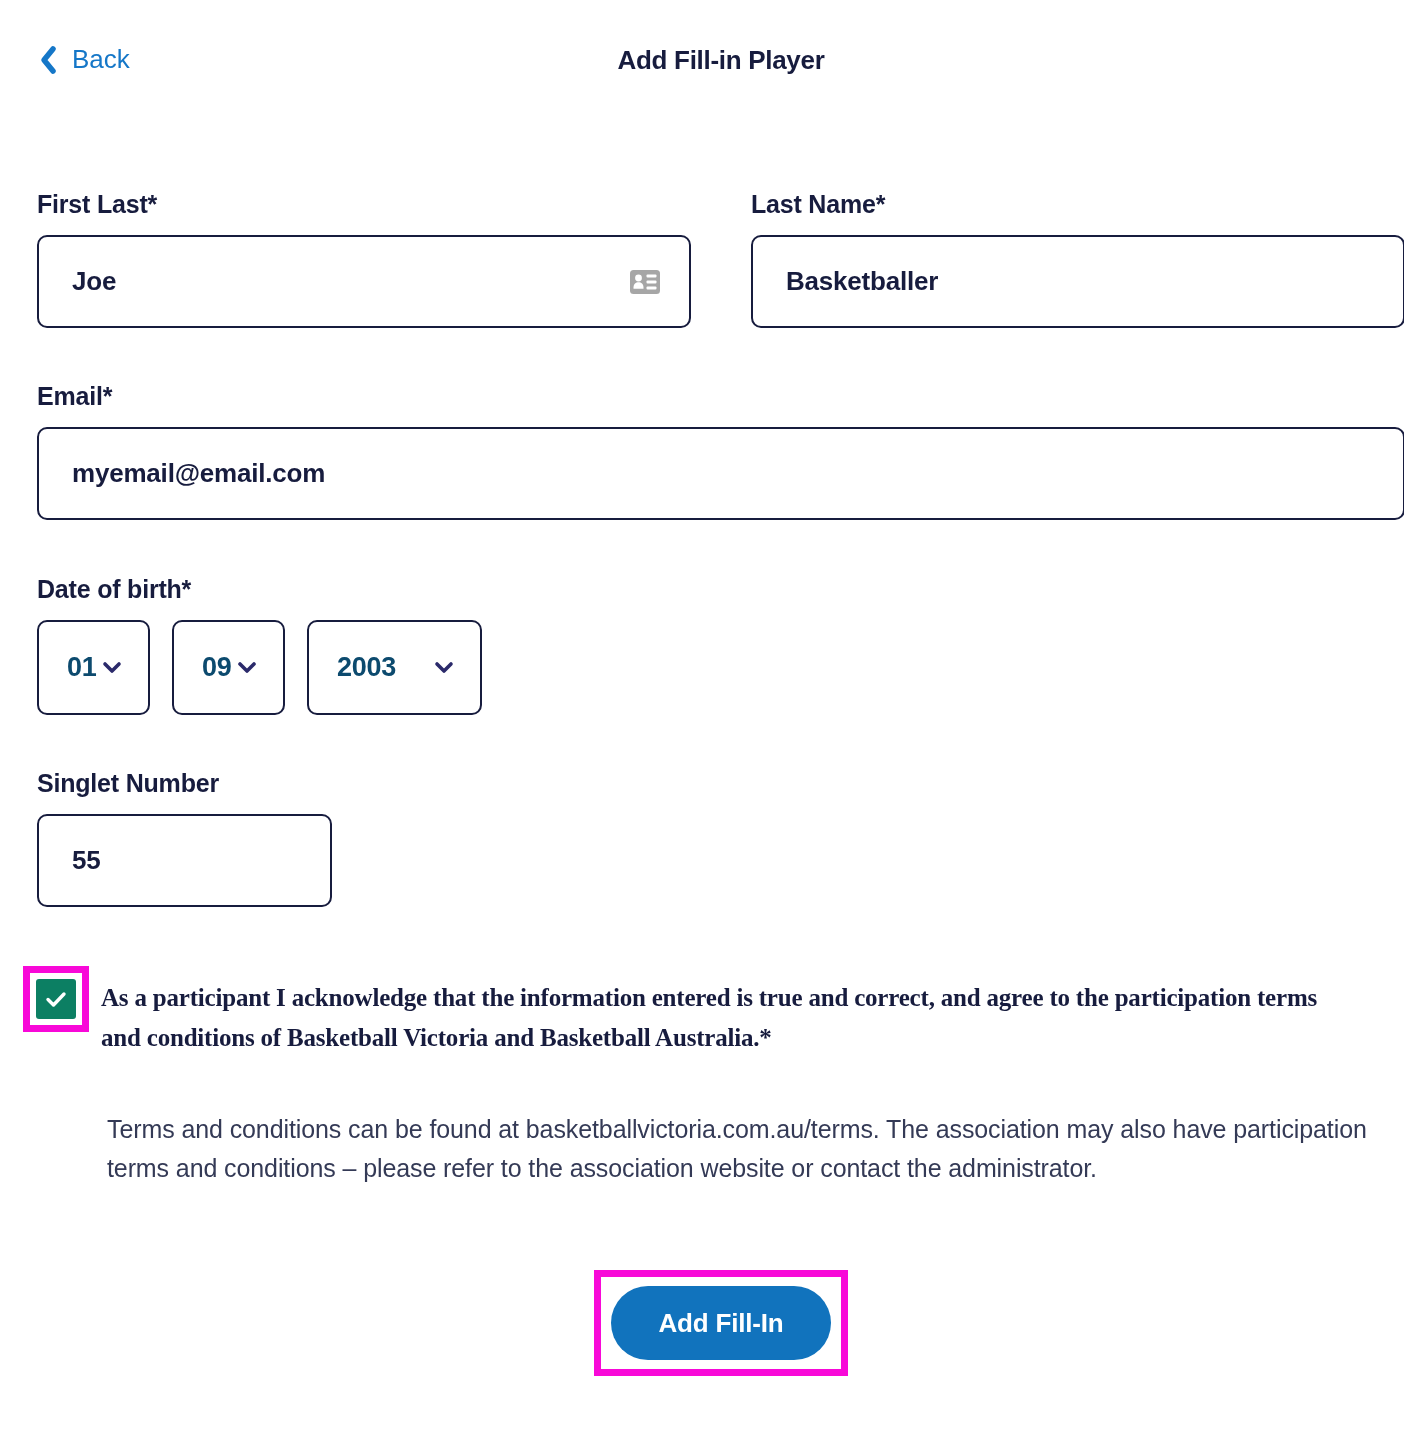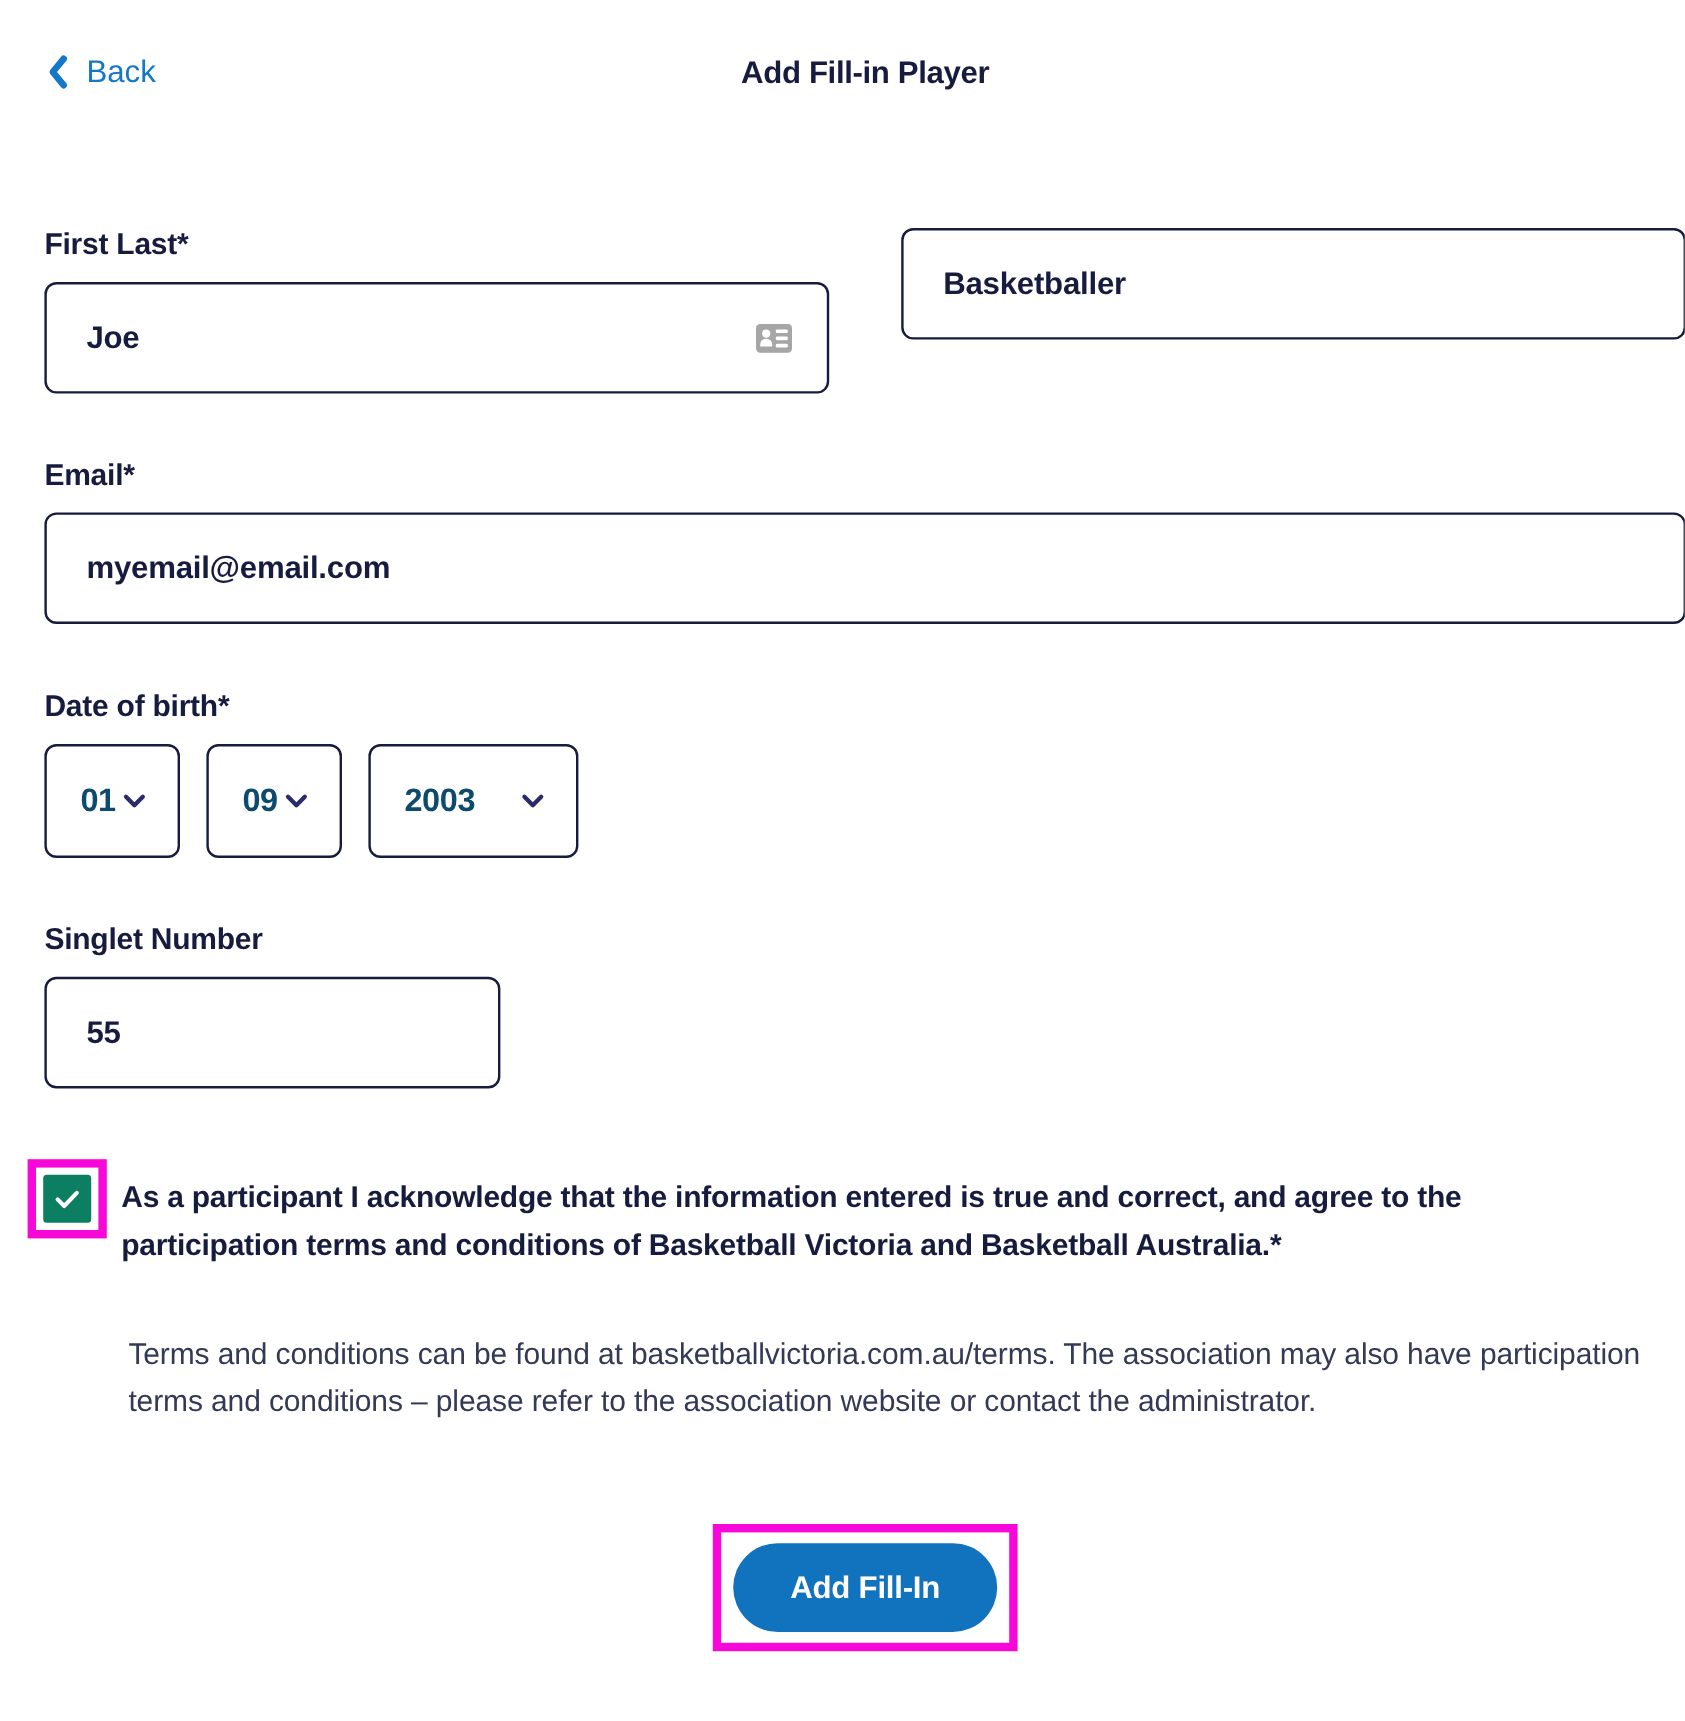--- a/index.html
+++ b/index.html
@@ -66,39 +66,39 @@
     border-radius: 10px;
     background: #ffffff;
     display: flex; align-items: center; justify-content: space-between;
     padding: 0 26px 0 28px;
     cursor: pointer;
   }
   .select-day, .select-month { width: 113px; }
   .select-year { width: 175px; border-radius: 10px; }
   .select-value { font-size: 27px; font-weight: bold; color: #0c4a6e; letter-spacing: -0.3px; }
 
-  .singlet-box { width: 380px; }
+  .singlet-box { width: 295px; }
 
   
   .ack-row { display: flex; align-items: flex-start; margin-top: 59px; }
   .hl-annotation {
     border: 7px solid #f808d8;
     background: #ffffff;
   }
   .hl-checkbox { margin-left: -14px; padding: 6px; }
   .checkbox {
     width: 40px; height: 40px;
     background: #0c7f63; border-radius: 3px;
     display: flex; align-items: center; justify-content: center;
     cursor: pointer;
   }
   .ack-text {
     margin-left: 12px; padding-top: 12px;
     font-size: 25px; font-weight: bold; color: #171c3e;
-    line-height: 40px; max-width: 1218px; letter-spacing: -0.2px;
+    line-height: 40px; max-width: 1218px; letter-spacing: -0.2px; font-family: Liberation Serif, serif;
   }
 
   .terms-note {
     margin: 52px 0 0 70px;
     font-size: 25px; font-weight: normal; color: #343a56;
     line-height: 39px; max-width: 1276px; letter-spacing: -0.1px;
   }
 
   
   .submit-wrap { display: flex; justify-content: center; margin-top: 82px; }
@@ -143,20 +143,21 @@
             <circle cx="9.5" cy="10" r="3.4" fill="#ffffff"></circle>
             <path d="M4.5 19.5 c0-3.4 2.3-5.2 5-5.2 s5 1.8 5 5.2 v1.2 h-10 z" fill="#ffffff"></path>
             <rect x="17.5" y="6.5" width="10" height="3" rx="1" fill="#ffffff"></rect>
             <rect x="17.5" y="12.5" width="10" height="3" rx="1" fill="#ffffff"></rect>
             <rect x="17.5" y="18.5" width="10" height="3" rx="1" fill="#ffffff"></rect>
           </svg>
         </span>
       </div>
     </div>
     <div class="form-col">
+      <div class="field-label">Last Name*</div>
       <div class="input-box">
         <input class="text-input" type="text" value="Basketballer" style="">
       </div>
     </div>
   </div>
 
   <div class="field-email">
     <div class="field-label">Email*</div>
     <div class="input-box">
       <input class="text-input" type="text" value="myemail@email.com" style="">

